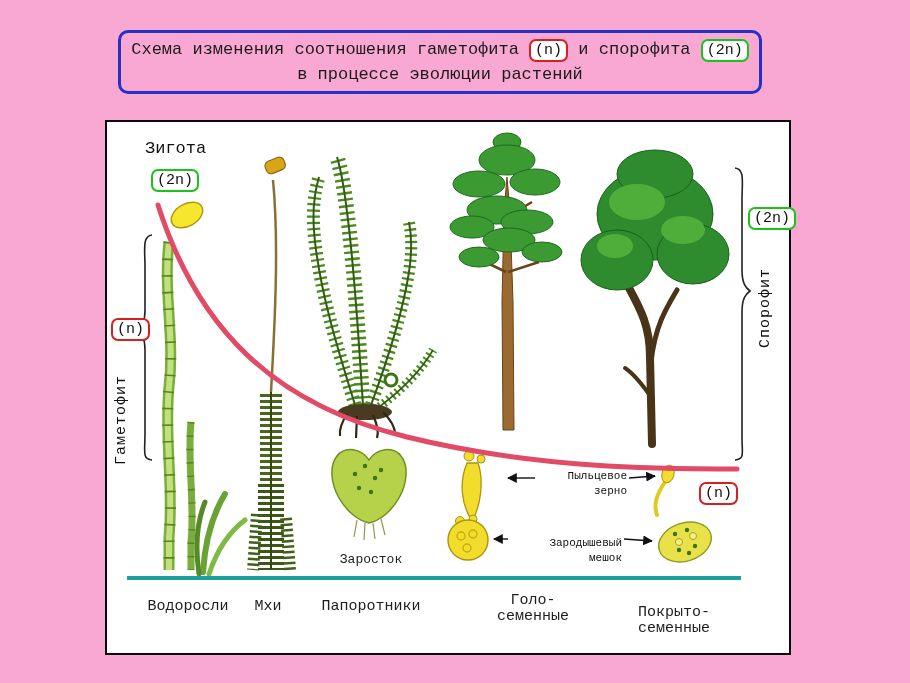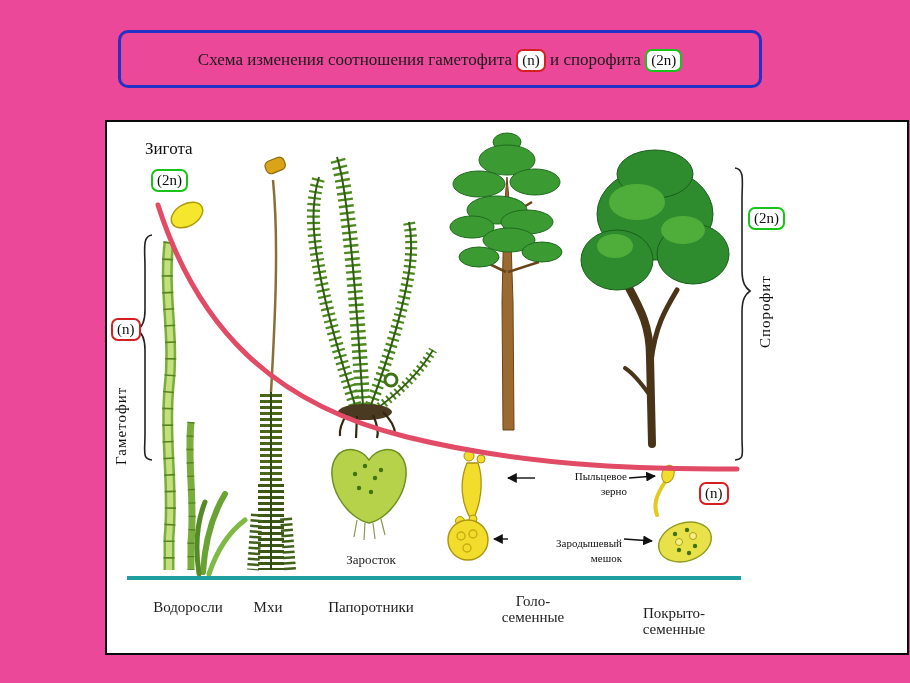--- a/index.html
+++ b/index.html
@@ -1,38 +1,38 @@
 <!DOCTYPE html>
 <html><head>
 <meta charset="utf-8">
 <style>
   html,body{margin:0;padding:0;background:#ffffff;}
-  .canvas{position:relative;width:910px;height:683px;background:#ec4899;
-          font-family:Liberation Serif, serif;overflow:hidden;}
+  .canvas{position:relative;width:910px;height:683px;background:#f9a8d4;
+          font-family:Liberation Mono, monospace;overflow:hidden;}
 
   
   .title-box{position:absolute;left:118px;top:30px;width:644px;min-height:58px;
              box-sizing:border-box;border:3px solid #2431c6;border-radius:10px;
              display:flex;flex-direction:column;align-items:center;justify-content:center;
              padding:4px 8px;color:#1a1a1a;font-size:17px;line-height:25px;text-align:center;}
   .title-line{white-space:nowrap;}
 
   
   .badge{display:inline-block;background:#fff;border:2px solid #888;border-radius:7px;
          padding:0 4px;font-size:15px;font-weight:500;color:#111;line-height:19px;}
   .badge.n{border-color:#d42020;}
   .badge.g2n{border-color:#19c319;}
   .abs-badge{position:absolute;}
   .b-zygote{left:44px;top:47px;}
   .b-gam{left:4px;top:196px;}
   .b-spor{left:641px;top:85px;}
   .b-right{left:592px;top:360px;}
 
   
-  .diagram{position:absolute;left:105px;top:120px;width:804px;height:535px;
+  .diagram{position:absolute;left:105px;top:120px;width:686px;height:535px;
            box-sizing:border-box;border:2px solid #0a0a0a;background:#fff;}
   .art{position:absolute;left:0;top:0;width:696px;height:531px;}
 
   .lbl{position:absolute;color:#111;}
   .zygote-lbl{left:38px;top:17px;font-size:17px;font-weight:500;}
   .vlabel{position:absolute;writing-mode:vertical-rl;transform:rotate(180deg);
           font-size:15px;font-weight:500;color:#111;letter-spacing:1px;}
   .gam-lbl{left:6px;top:225px;height:118px;}
   .spor-lbl{left:650px;top:114px;height:112px;}
   .prothallus-lbl{left:214px;top:430px;width:100px;text-align:center;font-size:13px;color:#222;}
@@ -53,20 +53,21 @@
 
 <div class="canvas">
 
   <div class="title-box">
     <div class="title-line">
       <span>Схема изменения соотношения гаметофита</span>
       <span class="badge n">(n)</span>
       <span>и спорофита</span>
       <span class="badge g2n">(2n)</span>
     </div>
+    <div class="title-line">в процессе эволюции растений</div>
   </div>
 
   <div class="diagram">
 
     <svg class="art" viewBox="0 0 696 531">
       <defs>
         <marker id="arr" viewBox="0 0 10 10" refX="9" refY="5" markerWidth="7" markerHeight="7" orient="auto">
           <path d="M0,0 L10,5 L0,10 Z" fill="#111"></path>
         </marker>
       </defs>

